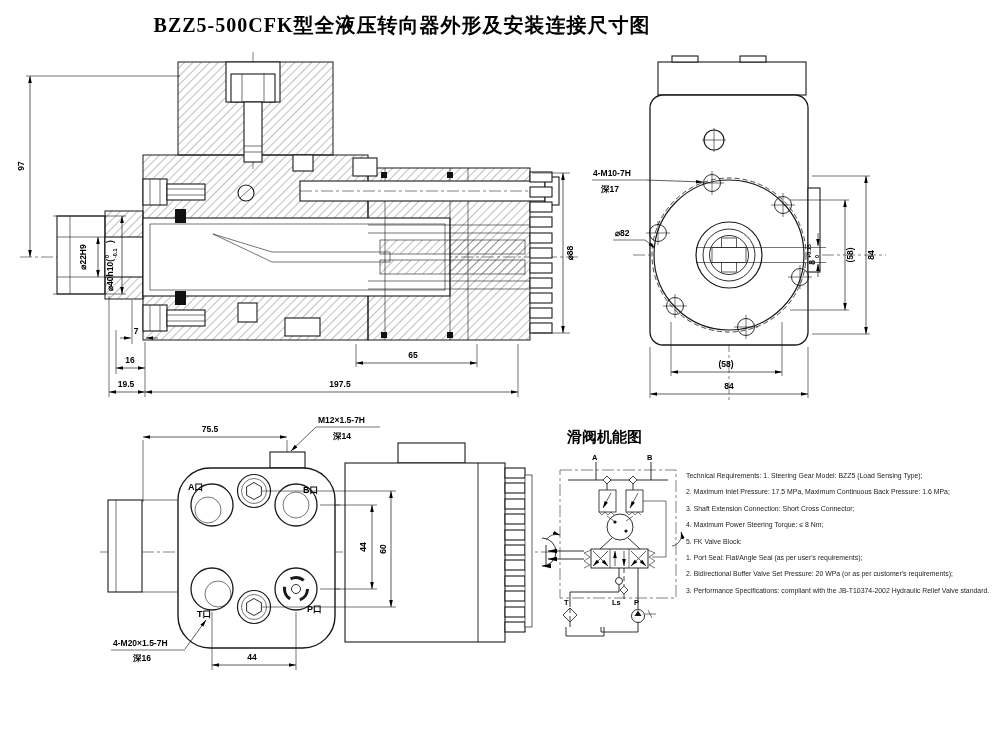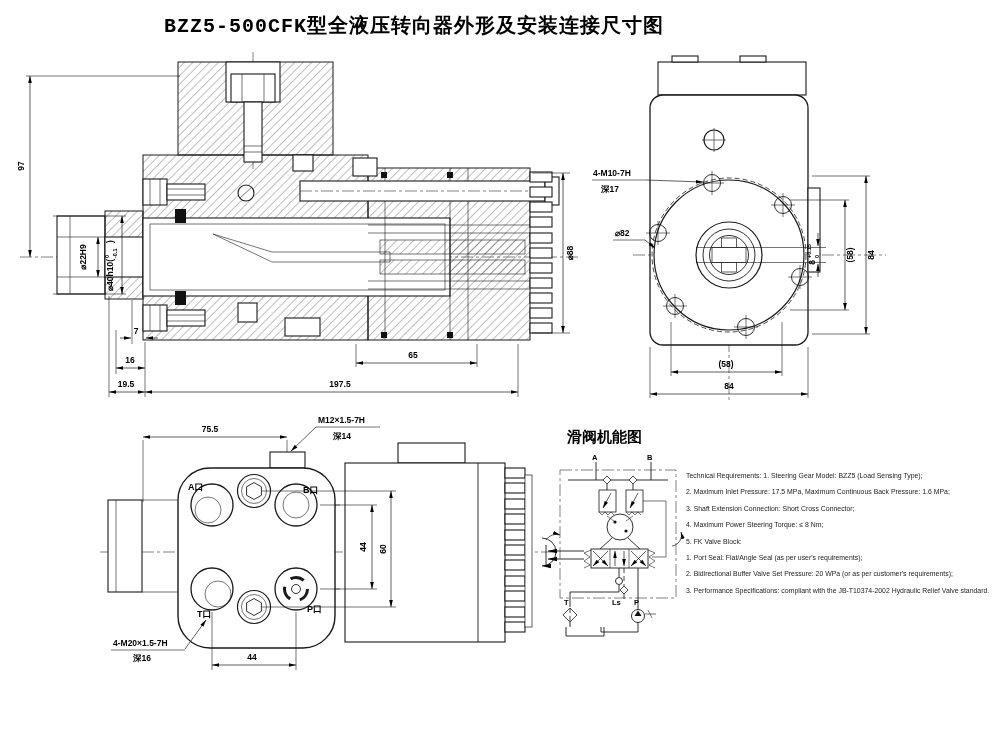--- a/index.html
+++ b/index.html
@@ -1,20 +1,20 @@
 <!DOCTYPE html>
 <html><head>
 <meta charset="utf-8">
 <style>
   html,body{margin:0;padding:0;background:#fff;}
   .page{position:relative;width:1000px;height:743px;background:#ffffff;overflow:hidden;
         font-family:"Liberation Sans",sans-serif;color:#000;}
-  .title{position:absolute;left:16px;top:12px;width:796px;text-align:center;
+  .title{position:absolute;left:4px;top:12px;width:796px;text-align:center;
          font-size:20px;font-weight:bold;letter-spacing:1px;
-         font-family:Liberation Mono, monospace;}
+         font-family:Liberation Serif, serif;}
   svg{position:absolute;left:0;top:0;}
   .wh{fill:#fff;stroke:#1a1a1a;stroke-width:1.1;}
   .ol{fill:none;stroke:#1a1a1a;stroke-width:1.2;}
   .ht{fill:url(#hatch);stroke:#1a1a1a;stroke-width:1;}
   .thin{fill:none;stroke:#1a1a1a;stroke-width:.6;}
   .med{fill:none;stroke:#1a1a1a;stroke-width:.9;}
   .dim{fill:none;stroke:#1a1a1a;stroke-width:.7;}
   .cl{fill:none;stroke:#1a1a1a;stroke-width:.55;stroke-dasharray:12 3 3 3;}
   .dsh{fill:none;stroke:#1a1a1a;stroke-width:.8;stroke-dasharray:5 3;}
   .blk{fill:#111;stroke:none;}

